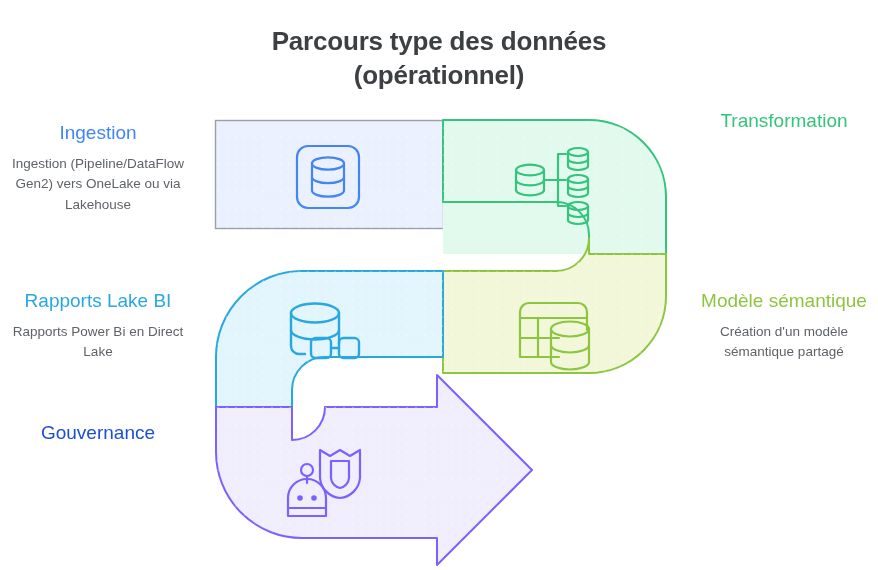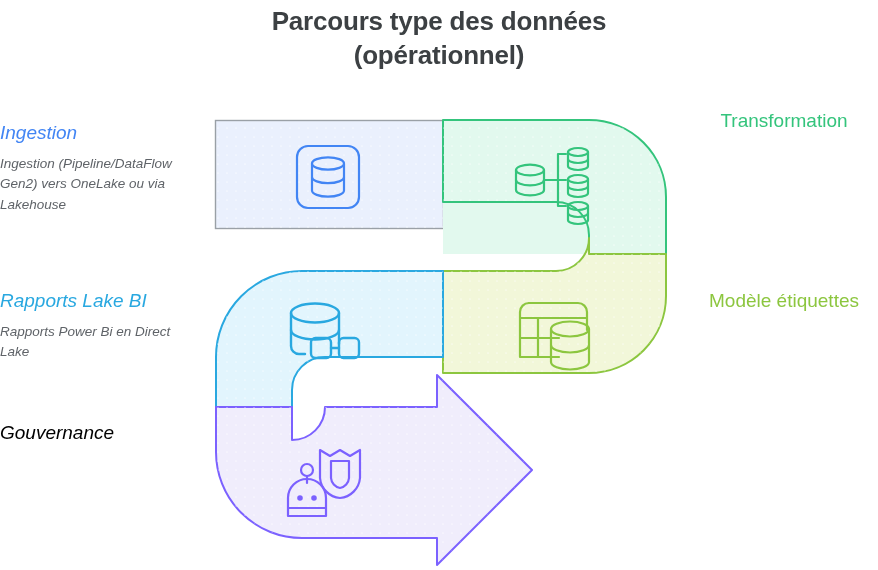--- a/index.html
+++ b/index.html
@@ -10,41 +10,40 @@
   body {
     width: 878px;
     height: 570px;
     position: relative;
     overflow: hidden;
     font-family: "Liberation Sans", sans-serif;
     color: #3c4043;
   }
   #page-title {
     position: absolute;
-    top: 4px;
+    top: 24px;
     left: 0;
     width: 878px;
     text-align: center;
     font-size: 26px;
     font-weight: bold;
     line-height: 1.32;
     color: #3c4043;
     letter-spacing: -0.2px;
   }
   #diagram {
     position: absolute;
     top: 0;
     left: 0;
   }
   .side-block {
     position: absolute;
   }
   .side-block.left {
-    text-align: left;
-    font-style: italic;
+    text-align: center;
   }
   .side-block.right {
     text-align: center;
   }
   .block-heading {
     font-size: 19px;
     font-weight: normal;
     line-height: 1.35;
     margin: 0 0 8px 0;
   }
@@ -286,23 +285,24 @@
 <div class="side-block left" id="block-ingestion">
   <div class="block-heading" style="color:#4285f4">Ingestion</div>
   <div class="block-body">Ingestion (Pipeline/DataFlow Gen2) vers OneLake ou via Lakehouse</div>
 </div>
 
 <div class="side-block right" id="block-transformation">
   <div class="block-heading" style="color:#34c47c">Transformation</div>
 </div>
 
 <div class="side-block right" id="block-semantique">
-  <div class="block-heading" style="color:#8cc63f">Modèle étiquettes</div>
+  <div class="block-heading" style="color:#8cc63f">Modèle sémantique</div>
+  <div class="block-body">Création d'un modèle sémantique partagé</div>
 </div>
 
 <div class="side-block left" id="block-powerbi">
   <div class="block-heading" style="color:#29a8e0">Rapports Lake BI</div>
   <div class="block-body">Rapports Power Bi en Direct Lake</div>
 </div>
 
 <div class="side-block left" id="block-gouvernance">
-  <div class="block-heading" style="color:#000000">Gouvernance</div>
+  <div class="block-heading" style="color:#1d4ed8">Gouvernance</div>
 </div>
 
 </body></html>

